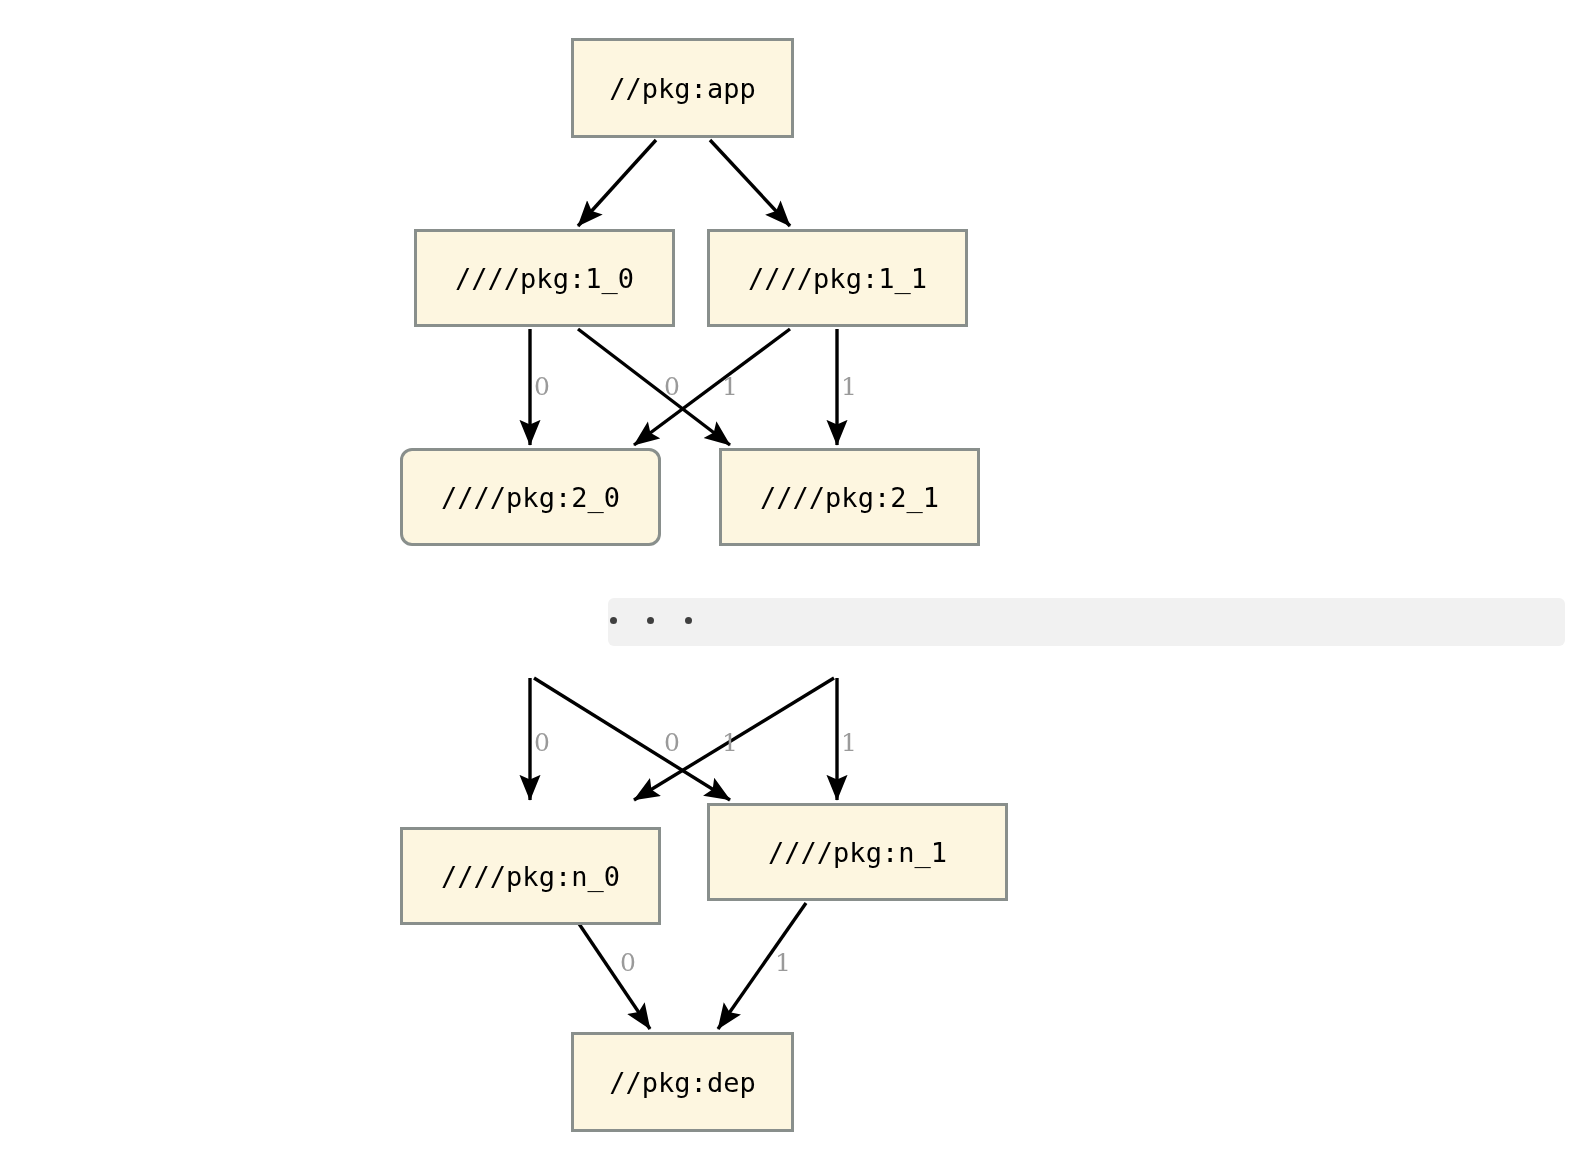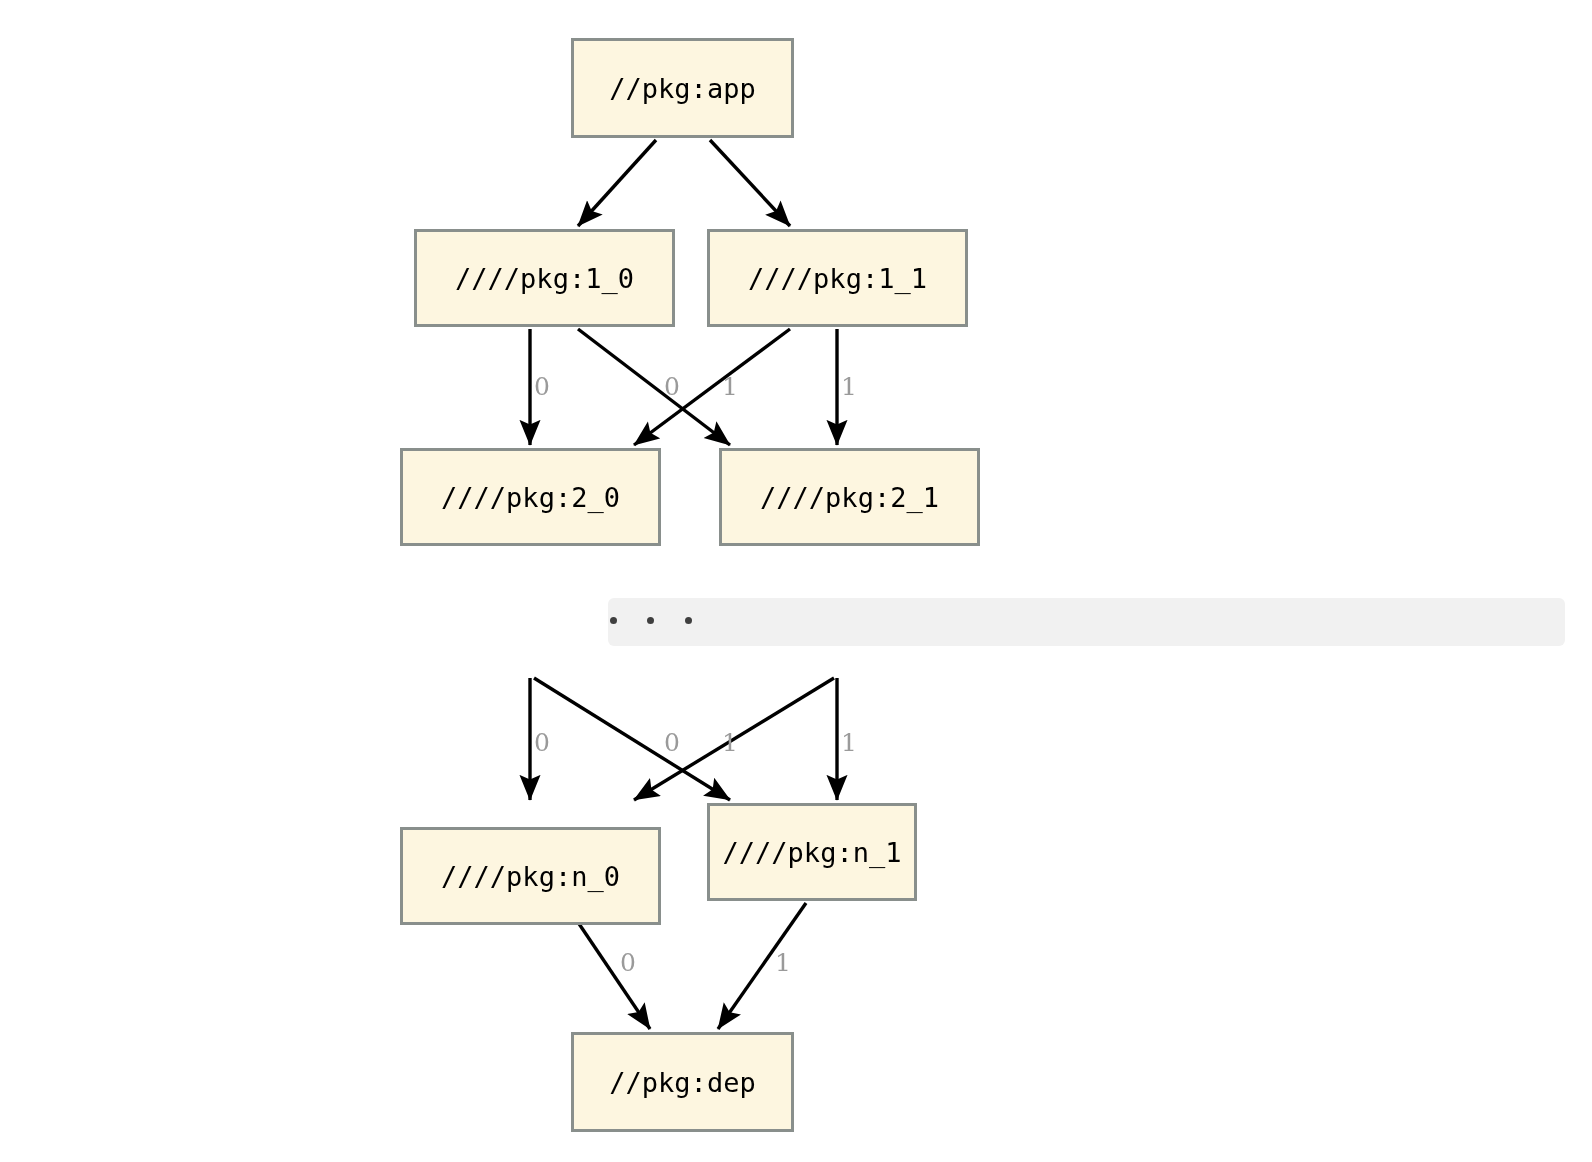--- a/index.html
+++ b/index.html
@@ -88,27 +88,27 @@
         <line x1="806" y1="903" x2="718" y2="1029" stroke="#000000" stroke-width="3.4" marker-end="url(#arrowhead)"></line>
       </g>
   </svg>
 
   <div class="node-box" style="left:571px; top:38px; width:223px; height:100px;">//pkg:app</div>
 
   <div class="node-box" style="left:400px; top:229px; width:261px; height:98px;margin-left:14px;">////pkg:1_0</div>
 
   <div class="node-box" style="left:707px; top:229px; width:261px; height:98px;">////pkg:1_1</div>
 
-  <div class="node-box" style="left:400px; top:448px; width:261px; height:98px;">////pkg:2_0</div>
+  <div class="node-box" style="left:400px; top:448px; width:261px; height:98px;border-radius:12px;">////pkg:2_0</div>
 
   <div class="node-box" style="left:707px; top:448px; width:261px; height:98px;margin-left:12px;">////pkg:2_1</div>
 
   <div class="node-box" style="left:400px; top:803px; width:261px; height:98px;margin-top:24px;">////pkg:n_0</div>
 
-  <div class="node-box" style="left:707px; top:803px; width:210px; height:98px;">////pkg:n_1</div>
+  <div class="node-box" style="left:707px; top:803px; width:301px; height:98px;">////pkg:n_1</div>
 
   <div class="node-box" style="left:571px; top:1032px; width:223px; height:100px;">//pkg:dep</div>
 
   <div class="ellipsis-bar" style="left:608px; top:598px; width:957px; height:48px;"></div>
   <div class="ellipsis-dot" style="left:610px; top:617px;"></div>
   <div class="ellipsis-dot" style="left:647px; top:617px;"></div>
   <div class="ellipsis-dot" style="left:685px; top:617px;"></div>
 
   <div id="edge-labels-group">
       <div class="edge-label" style="left: 534px; top: 372px;">0</div>

